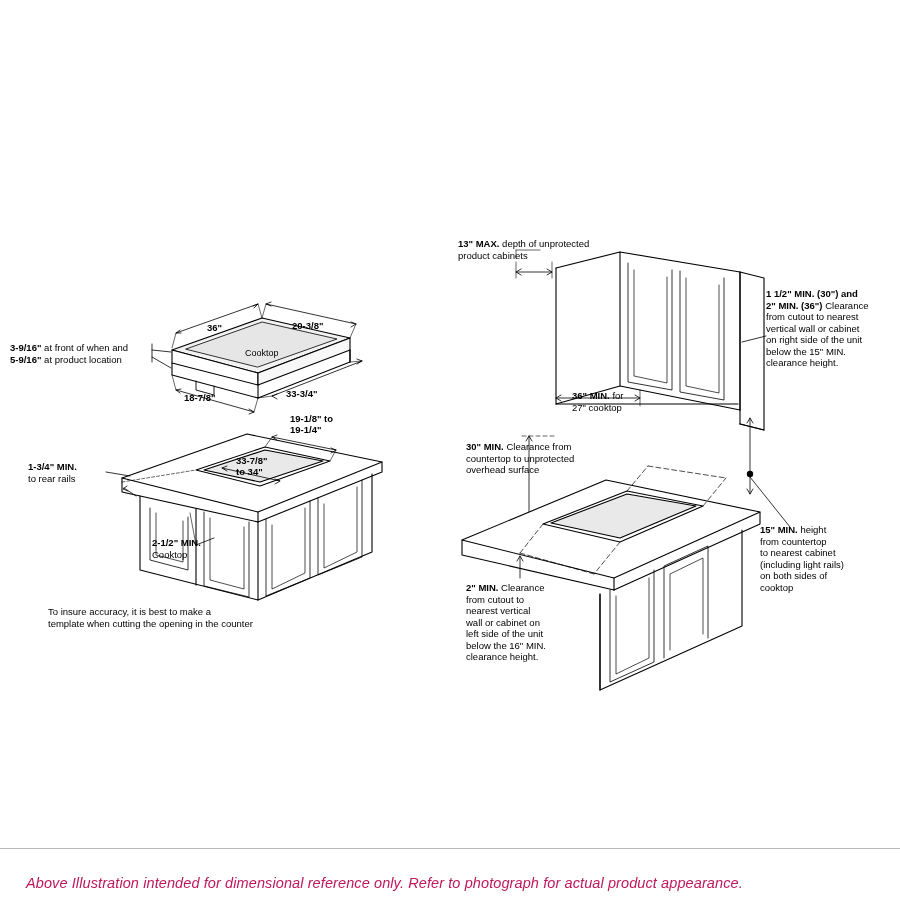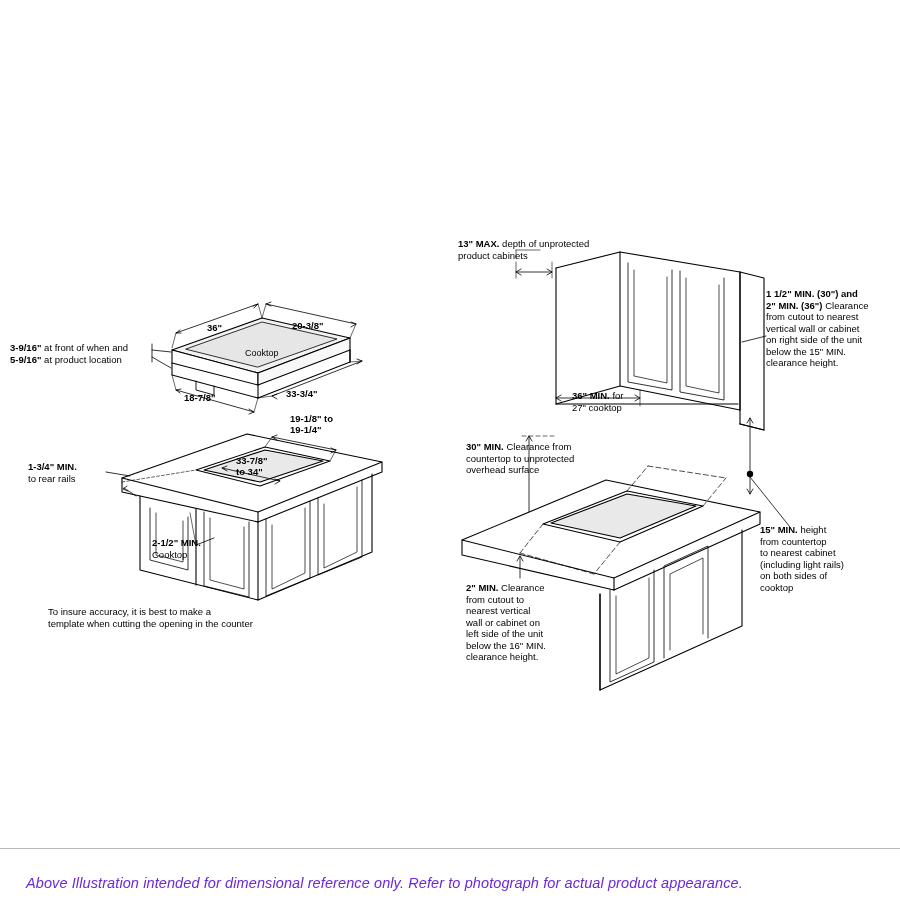--- a/index.html
+++ b/index.html
@@ -55,21 +55,21 @@
     position: absolute;
     left: 0;
     width: 900px;
     height: 1px;
     background: #b9b9b9;
   }
   .footer-text {
     position: absolute;
     font-size: 14.5px;
     font-style: italic;
-    color: #6d28d9;
+    color: #be185d;
     letter-spacing: 0.1px;
   }
 </style>
 </head>
 <body>
 
 <div id="page">
 
   <svg class="svg-layer" viewBox="0 0 900 900">
     <g fill="none" stroke="#000000" stroke-width="1.1" stroke-linejoin="round" stroke-linecap="round">

